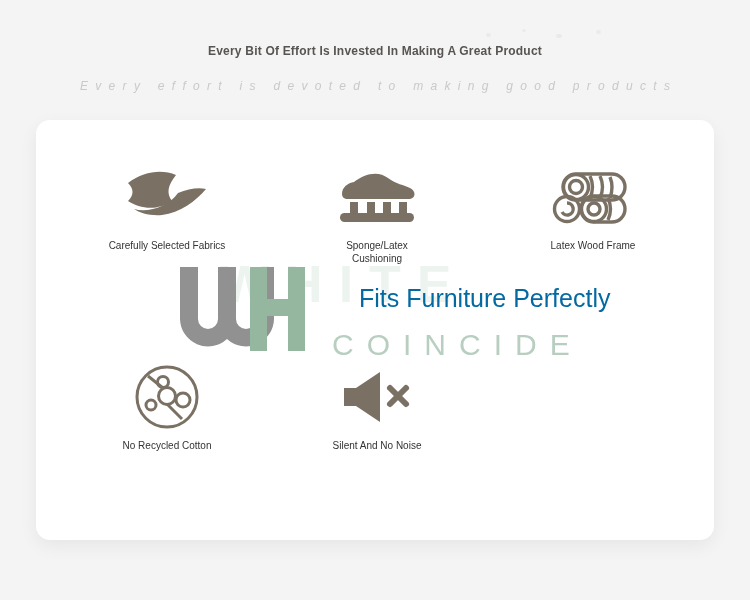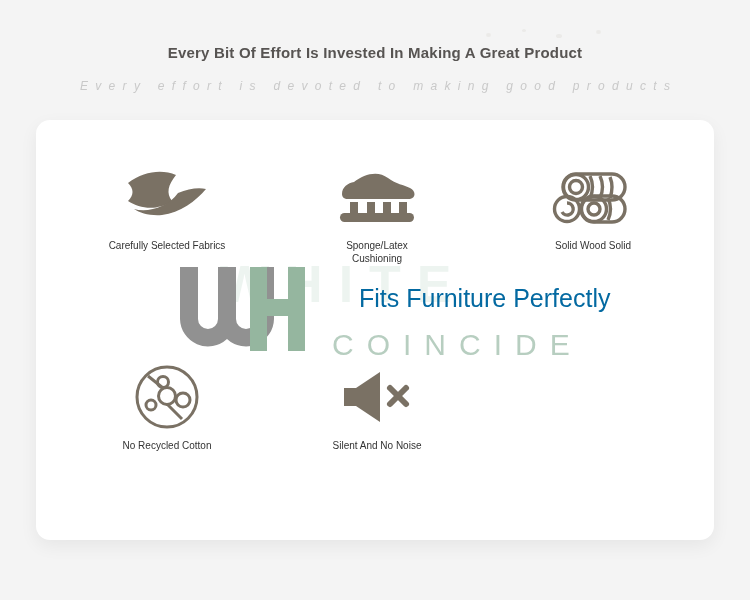--- a/index.html
+++ b/index.html
@@ -22,21 +22,21 @@
     width: 750px;
     height: 120px;
     text-align: center;
     z-index: 5;
   }
   .page-title {
     position: absolute;
     top: 44px;
     left: 0;
     width: 750px;
-    font-size: 15px;
+    font-size: 12px;
     font-weight: bold;
     color: #575452;
     letter-spacing: 0.2px;
     white-space: nowrap;
   }
   .page-subtitle {
     position: absolute;
     top: 79px;
     left: 0;
     width: 750px;
@@ -224,21 +224,21 @@
             <path d="M44 30 h18 a13 13 0 0 1 0 26 h-18 a13 13 0 0 1 0 -26 Z"></path>
             <circle cx="44" cy="43" r="12.5"></circle>
             <circle cx="44" cy="43" r="6"></circle>
             <path d="M58 32 q5 11 0 22"></path>
 
             <circle cx="17" cy="43" r="12.5"></circle>
             <path d="M17 37 a6 6 0 1 1 -5 9"></path>
           </g>
         </svg>
       </div>
-      <div class="feature-label">Solid Wood Solid</div>
+      <div class="feature-label">Latex Wood Frame</div>
     </div>
 
     <div class="feature r2 c2 f5">
       <div class="icon-box">
         <svg width="78" height="58" viewBox="0 0 78 58">
           <path d="M6 20 h12 L42 4 v50 L18 38 H6 Z" fill="#7a7164"></path>
           <g stroke="#7a7164" stroke-width="6" stroke-linecap="round">
             <path d="M52 20 L68 36"></path>
             <path d="M68 20 L52 36"></path>
           </g>

